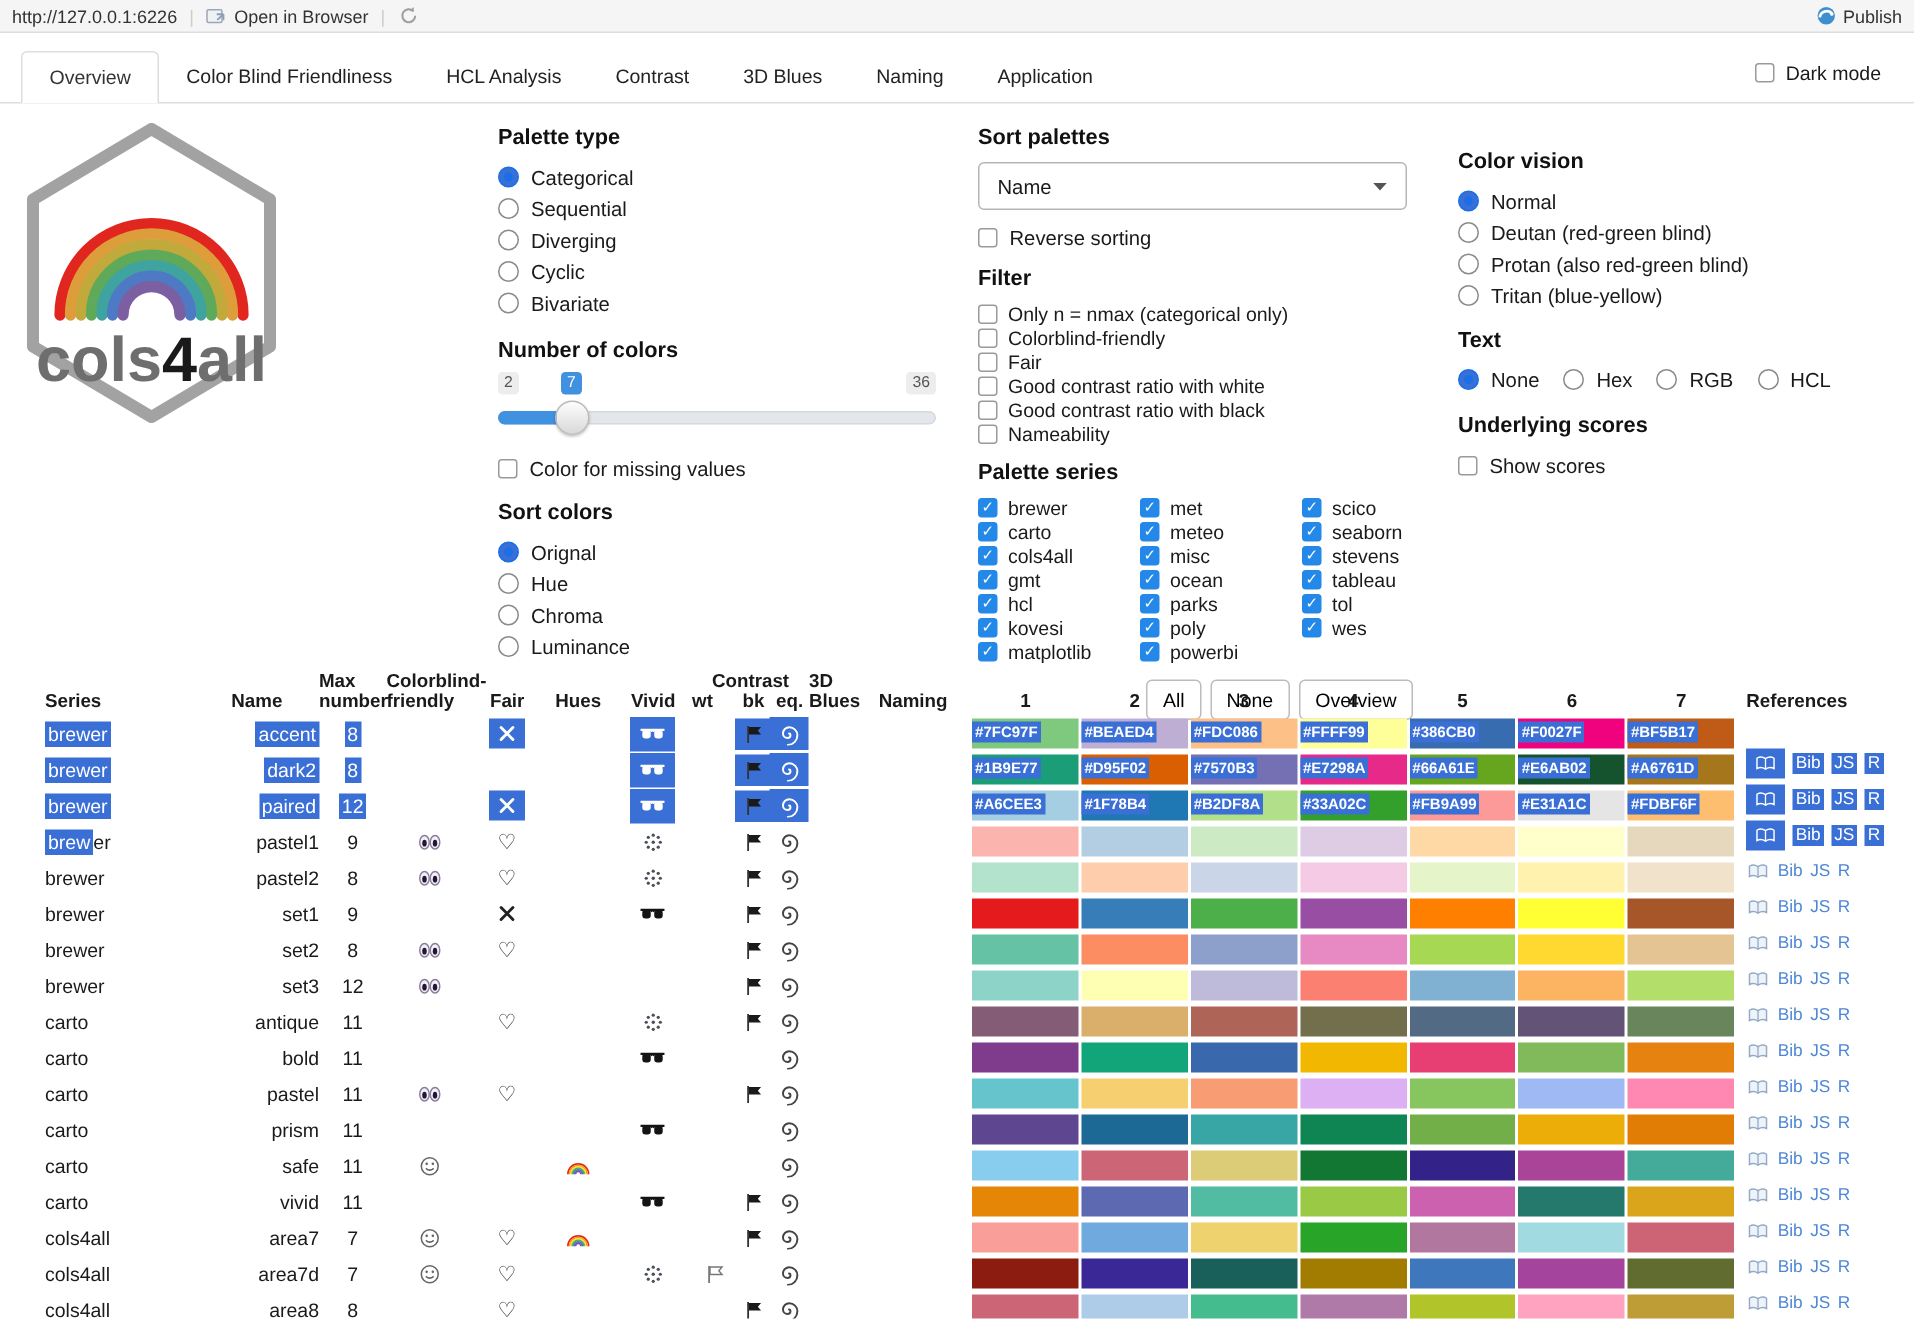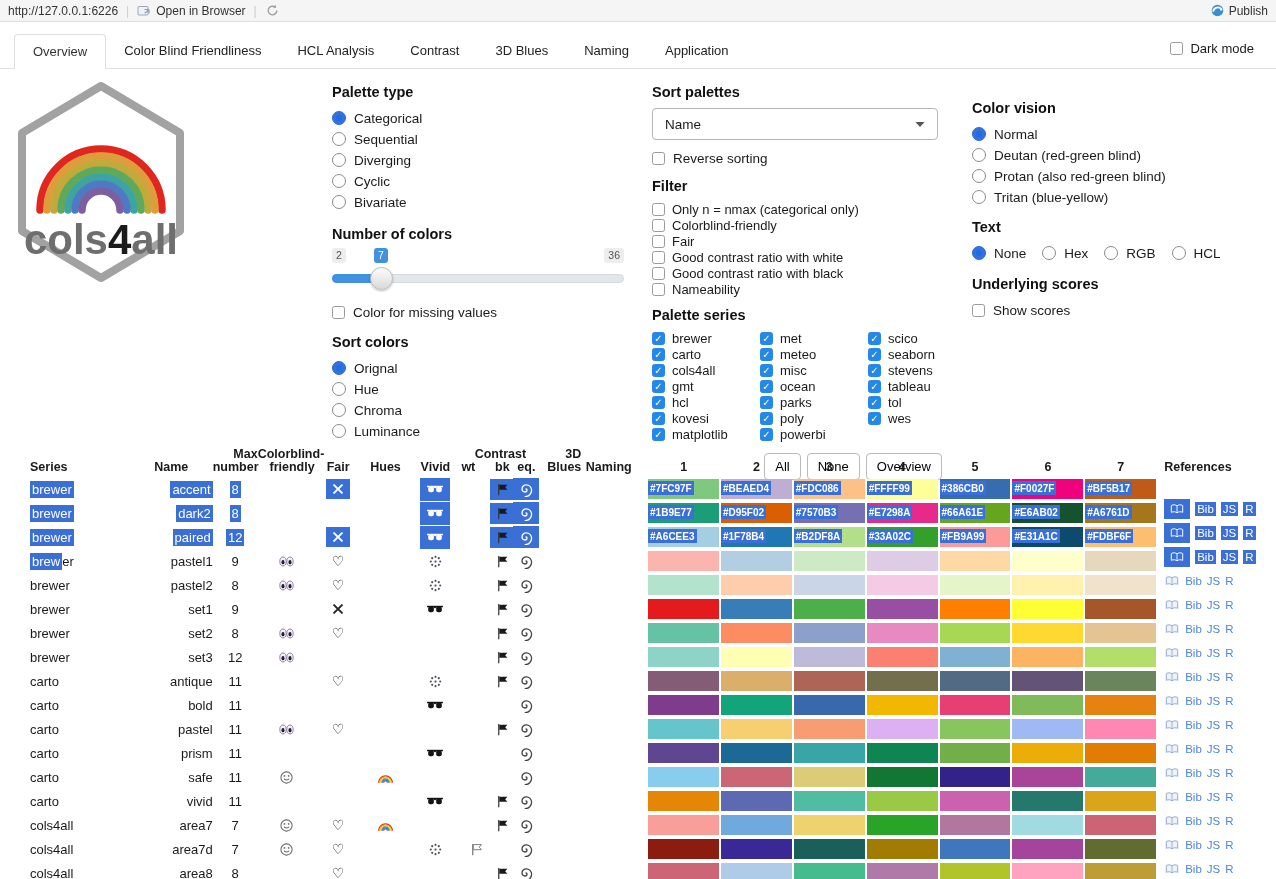--- a/index.html
+++ b/index.html
@@ -71,21 +71,21 @@
   .c-fair { width:47px; text-align:center; }
   .c-hues { width:48px; text-align:center; }
   .c-vivid { width:52px; text-align:center; }
   .c-wt { width:30px; text-align:center; }
   .c-bk { width:22px; text-align:center; }
   .c-eq { width:26px; text-align:center; }
   .c-blues { width:42px; text-align:center; }
   .c-naming { width:55px; text-align:center; }
   .c-sw { width:509px; margin-left:12px; display:flex; gap:2px; }
   .c-refs { width:112px; margin-left:8px; display:flex; align-items:center; gap:5px;margin-top:39px; }
-  .hdr2 div { text-align:right; }
+  .hdr2 div { text-align:left; }
   .contrast-h { width:78px; }
   .contrast-sub { display:flex; }
   .contrast-sub span:nth-child(1){width:30px;text-align:left;}
   .contrast-sub span:nth-child(2){width:22px;text-align:center;}
   .contrast-sub span:nth-child(3){width:26px;text-align:center;}
   .num-h { flex:1; text-align:center; }
   .swatch { flex:1; height:20px; position:relative; }
   .hex { position:absolute; left:0; top:2px; font-size:10px; font-weight:bold; color:#fff;
     background:#3a6fd6; padding:1.5px 2px; letter-spacing:0; }
   .sel { background:#3a6fd6; color:#fff; padding:1px 2px; }
@@ -643,21 +643,21 @@
             </div>
             <div class="swatch" style="background: rgb(178, 223, 138);">
               <span class="hex">#B2DF8A</span>
             </div>
             <div class="swatch" style="background: rgb(51, 160, 44);">
               <span class="hex">#33A02C</span>
             </div>
             <div class="swatch" style="background: rgb(251, 154, 153);">
               <span class="hex">#FB9A99</span>
             </div>
-            <div class="swatch" style="background: #0c4a6e;">
+            <div class="swatch" style="background: #e5e5e5;">
               <span class="hex">#E31A1C</span>
             </div>
             <div class="swatch" style="background: rgb(253, 191, 111);">
               <span class="hex">#FDBF6F</span>
             </div>
           </div>
           <div class="c-refs">
             <span class="icn selbg">
               <svg width="16" height="14" viewBox="0 0 16 16">
                 <path d="M1.5 4 C3.5 2.8 6 3 8 4.3 C10 3 12.5 2.8 14.5 4 V11.8 C12.5 10.8 10 11 8 12.3 C6 11 3.5 10.8 1.5 11.8 Z" fill="none" stroke="#fff" stroke-width="1.1"></path>

